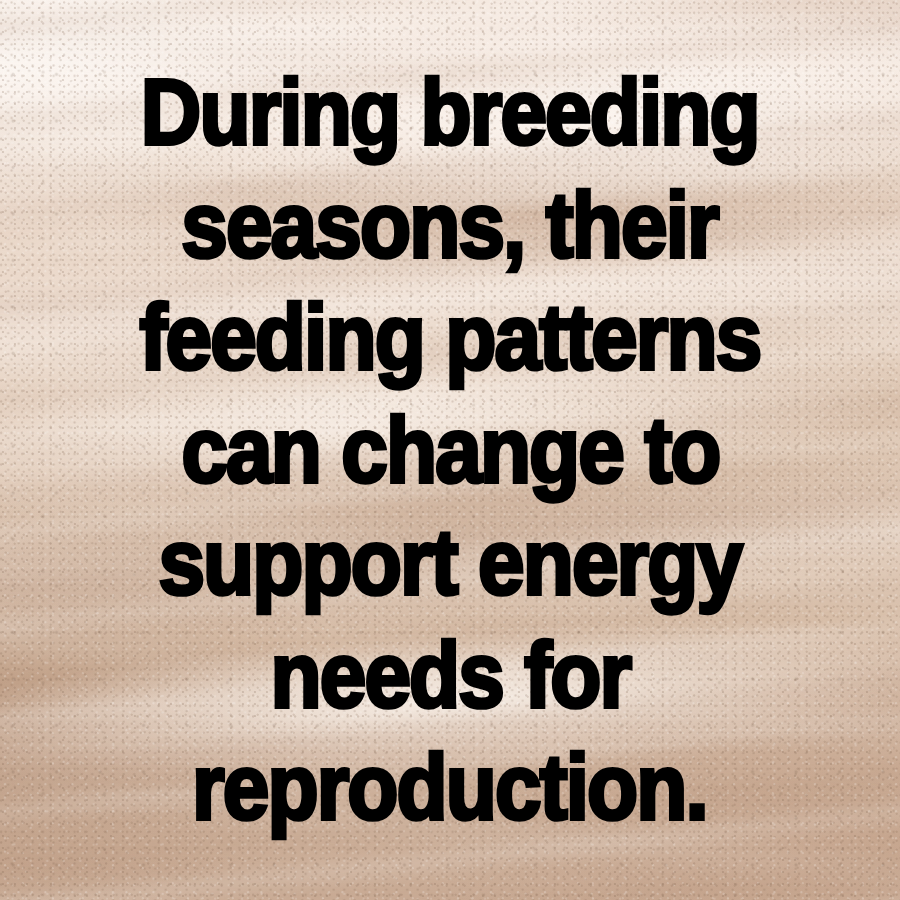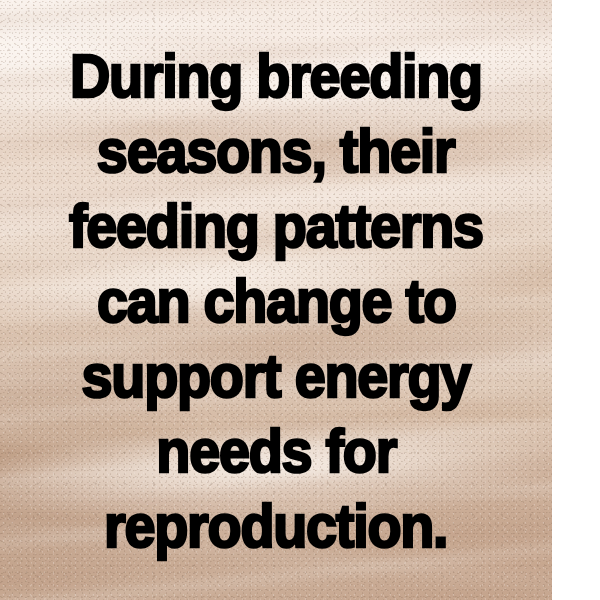--- a/index.html
+++ b/index.html
@@ -6,21 +6,21 @@
     margin: 0;
     padding: 0;
     background: #ffffff;
   }
   body {
     font-family: "Liberation Sans", sans-serif;
   }
 
   #quote-card {
     position: relative;
-    width: 552px;
+    width: 600px;
     height: 600px;
     overflow: hidden;
     background-color: #ddc2ae;
     isolation: isolate;
   }
 
   
   .sand-base {
     position: absolute;
     inset: 0;

